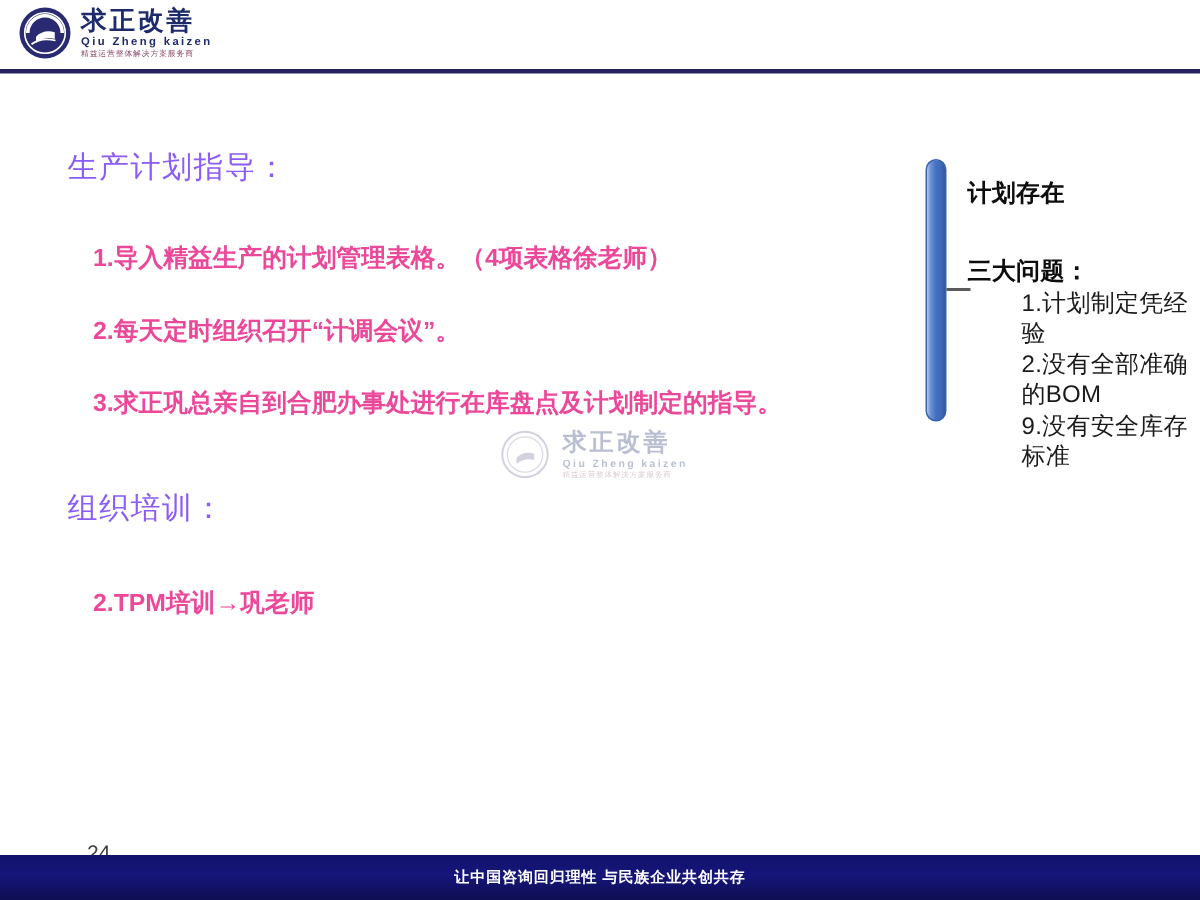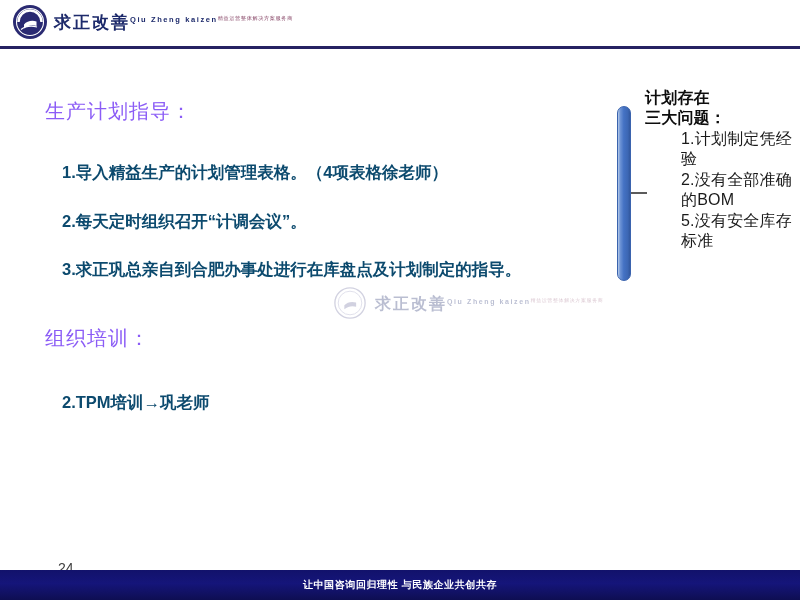--- a/index.html
+++ b/index.html
@@ -40,21 +40,21 @@
   }
   .logo-mark {
     position: relative;
     width: 36px;
     height: 36px;
     flex: 0 0 36px;
   }
   .logo-mark svg { display: block; }
   .logo-words {
     display: flex;
-    flex-direction: row;
+    flex-direction: column;
     justify-content: center;
     line-height: 1;
   }
   .logo-cn {
     font-size: 17px;
     font-weight: bold;
     color: #1d2a6b;
     letter-spacing: 2px;
     white-space: nowrap;
   }
@@ -112,21 +112,21 @@
   
   .bullet-list {
     position: absolute;
     left: 62px;
   }
   #list-production { top: 164px; }
   #list-training   { top: 394px; }
   .bullet-item {
     font-size: 16.5px;
     font-weight: bold;
-    color: #0c4a6e;
+    color: #ec4899;
     white-space: nowrap;
     line-height: 1;
   }
   #list-production .bullet-item { margin-bottom: 32px; }
   #list-training .bullet-item   { margin-bottom: 34px; }
 
   
   .callout {
     position: absolute;
     left: 613px;
@@ -160,20 +160,21 @@
     top: 0;
     width: 155px;
   }
   .callout-heading-line {
     font-size: 16px;
     font-weight: bold;
     color: #0d0d0d;
     line-height: 1.28;
     letter-spacing: 0.2px;
     white-space: nowrap;
+    margin-top: 32px;
   }
   .callout-item {
     font-size: 16px;
     font-weight: normal;
     color: #1a1a1a;
     line-height: 1.28;
     letter-spacing: 0.2px;
     margin-left: 36px;
   }
 
@@ -262,21 +263,21 @@
   </div>
 
   <div class="callout">
     <div class="callout-bar"></div>
     <div class="callout-connector"></div>
     <div class="callout-text">
       <div class="callout-heading-line">计划存在</div>
       <div class="callout-heading-line">三大问题：</div>
       <div class="callout-item">1.计划制定凭经验</div>
       <div class="callout-item">2.没有全部准确的BOM</div>
-      <div class="callout-item">5.没有安全库存标准</div>
+      <div class="callout-item">9.没有安全库存标准</div>
     </div>
   </div>
 
   <div class="page-number">24</div>
 
   <div class="footer">
     <span class="footer-text">让中国咨询回归理性 与民族企业共创共存</span>
   </div>
 
 </div>

